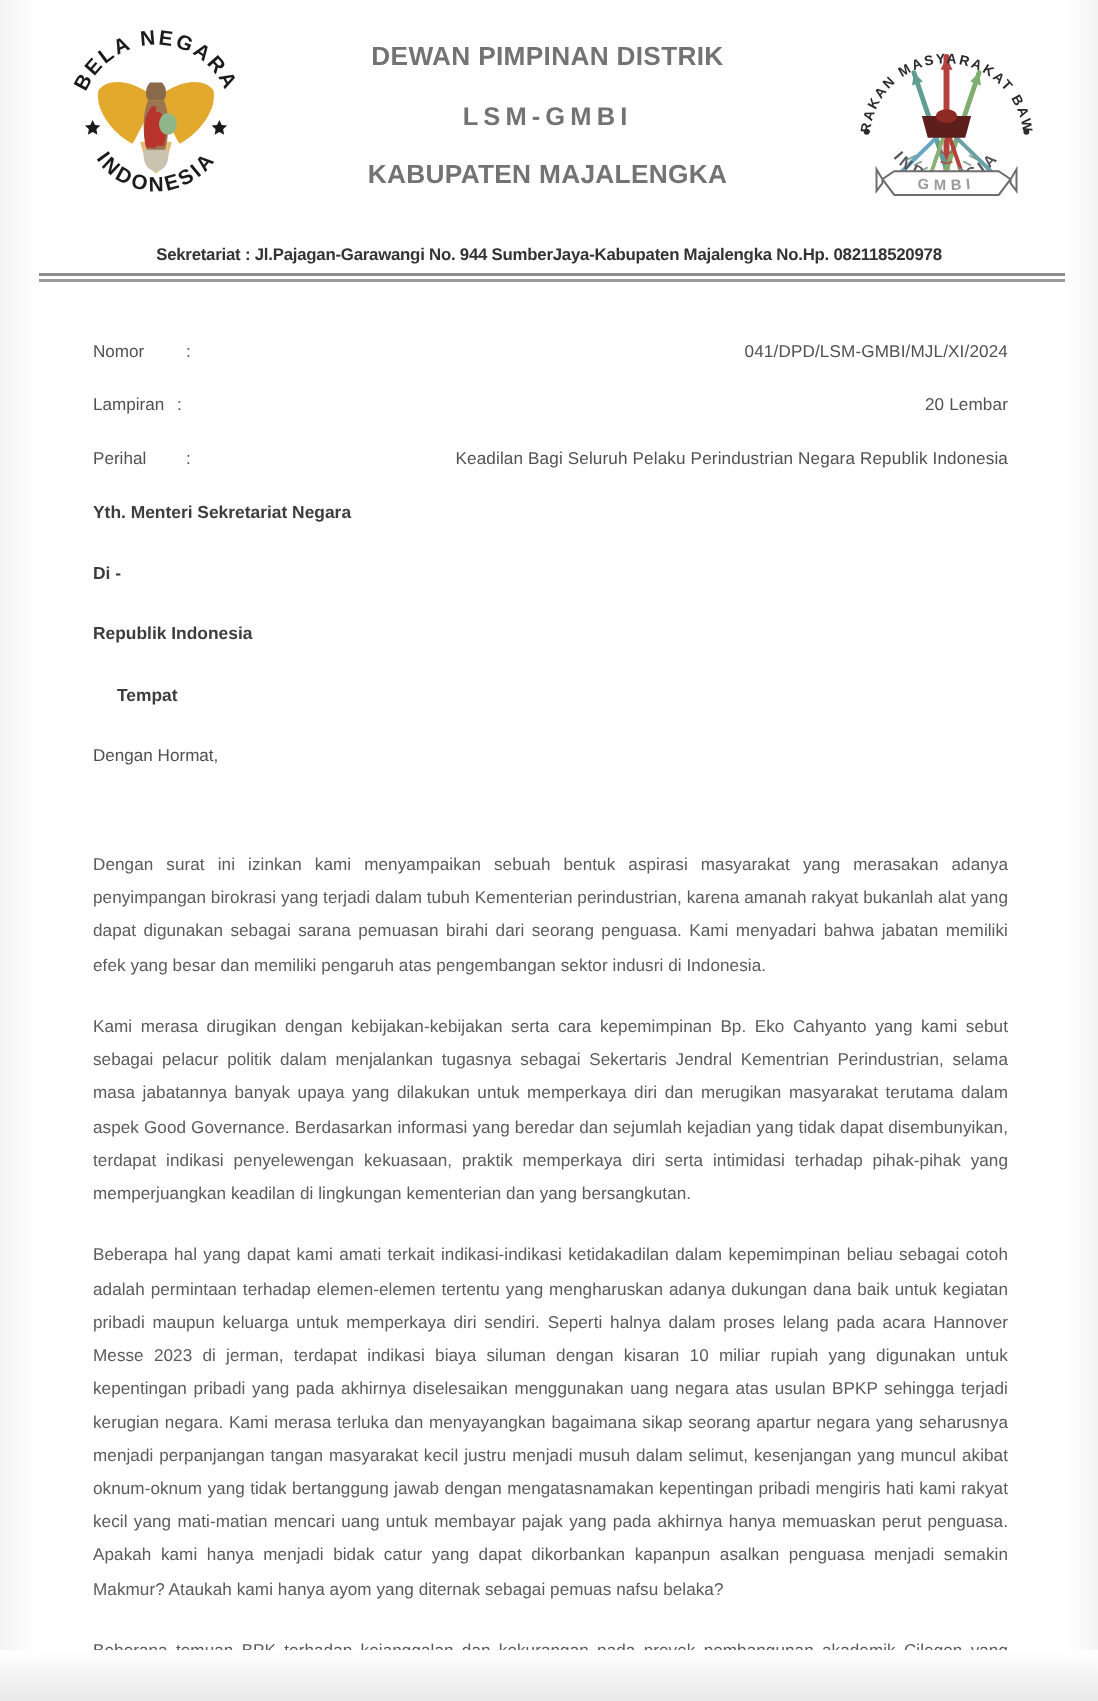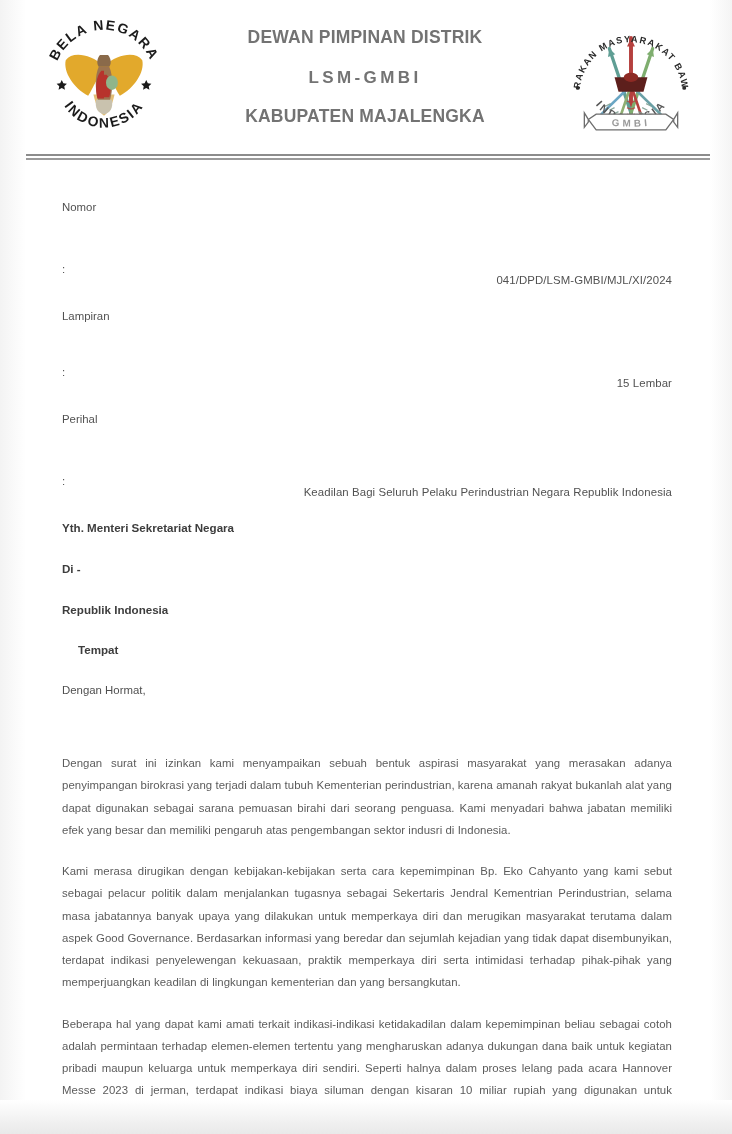--- a/index.html
+++ b/index.html
@@ -109,21 +109,20 @@
   }
   #meta {
     margin-top: 42px;
     font-size: 11.4px;
     color: #515151;
     line-height: 1;
   }
   .meta-row {
     display: flex;
     margin-bottom: 24px;
-    flex-direction: column;
   }
   .meta-label { width: 62px; flex: 0 0 62px; }
   .meta-sep   { width: 10px; flex: 0 0 10px; }
   .meta-value { flex: 1 1 auto; letter-spacing: 0.1px; text-align: right; }
   .meta-row.lampiran .meta-label { width: 56px; flex: 0 0 56px; }
 
   
   #addressee {
     margin-top: 22px;
     font-size: 11.6px;
@@ -247,39 +246,40 @@
         <path d="M 40 160 L 52 152 L 158 152 L 170 160 L 158 176 L 52 176 Z" fill="#ffffff" stroke="#6d6d6d" stroke-width="2"></path>
         <path d="M 40 160 L 34 150 L 34 172 L 40 164 Z" fill="#ffffff" stroke="#6d6d6d" stroke-width="2"></path>
         <path d="M 170 160 L 176 150 L 176 172 L 170 164 Z" fill="#ffffff" stroke="#6d6d6d" stroke-width="2"></path>
         <text font-family="Liberation Sans, sans-serif" font-size="15" font-weight="bold" fill="#9a9a9a" letter-spacing="5">
           <textPath href="#ribbonPath" startOffset="50%" text-anchor="middle">GMBI</textPath>
         </text>
       </svg>
     </div>
   </div>
 
+  <div id="secretariat">Sekretariat : Jl.Pajagan-Garawangi No. 944 SumberJaya-Kabupaten Majalengka No.Hp. 082118520978</div>
 
   <div id="rule-wrap">
     <div id="rule-thick"></div>
     <div id="rule-gap"></div>
     <div id="rule-thin"></div>
   </div>
 
   <div id="letter-body">
 
     <div id="meta">
       <div class="meta-row">
         <span class="meta-label">Nomor</span>
         <span class="meta-sep">:</span>
         <span class="meta-value">041/DPD/LSM-GMBI/MJL/XI/2024</span>
       </div>
       <div class="meta-row lampiran">
         <span class="meta-label">Lampiran</span>
         <span class="meta-sep">:</span>
-        <span class="meta-value">15 Lembar</span>
+        <span class="meta-value">20 Lembar</span>
       </div>
       <div class="meta-row">
         <span class="meta-label">Perihal</span>
         <span class="meta-sep">:</span>
         <span class="meta-value">Keadilan Bagi Seluruh Pelaku Perindustrian Negara Republik Indonesia</span>
       </div>
     </div>
 
     <div id="addressee">
       <div class="ad-line">Yth. Menteri Sekretariat Negara</div>

